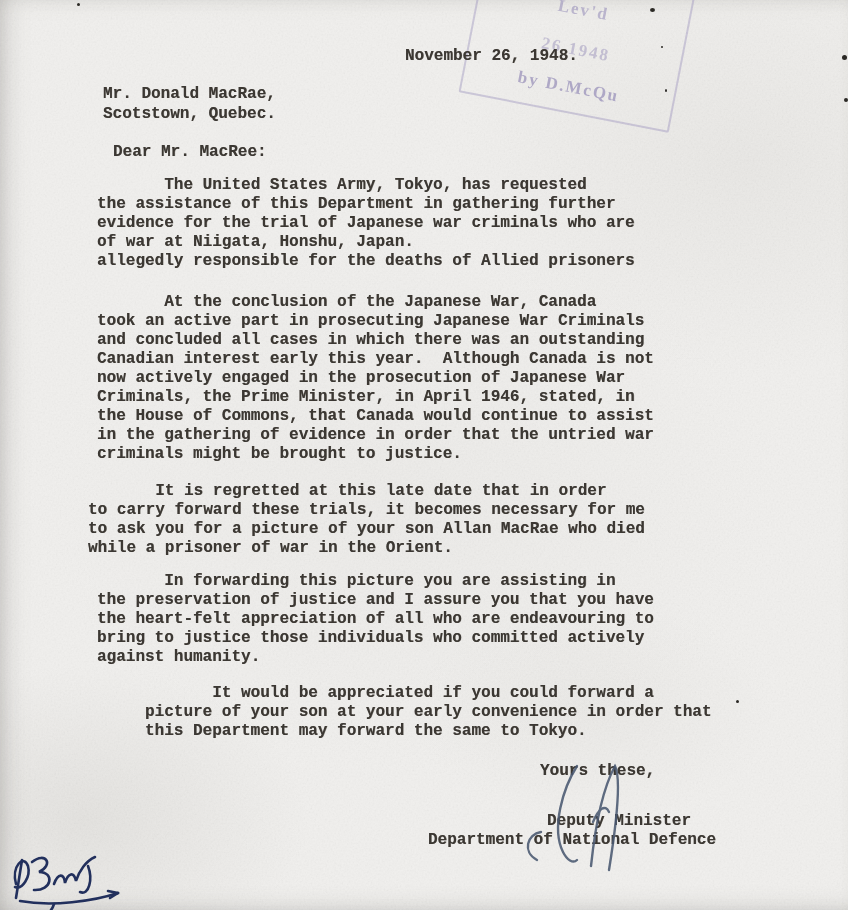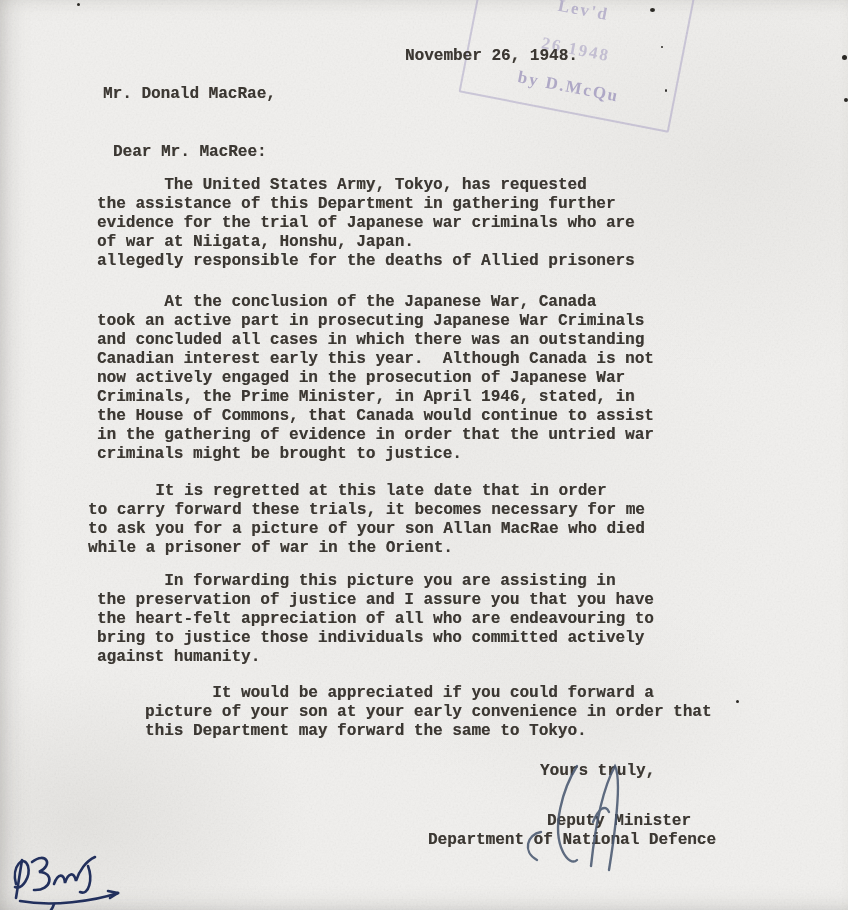--- a/index.html
+++ b/index.html
@@ -64,20 +64,21 @@
   <div class="stamp">
     <div class="stamp-line l1">Lev'd</div>
     <div class="stamp-line l2">26 1948</div>
     <div class="stamp-line l3">by D.McQu</div>
   </div>
 
   <div class="typed date-line">November 26, 1948.</div>
 
   <div class="typed recipient">
       <div class="line">Mr. Donald MacRae,</div>
+      <div class="line">Scotstown, Quebec.</div>
     </div>
 
   <div class="typed salutation">Dear Mr. MacRee:</div>
 
   <div class="typed para-1">
       <div class="line">       The United States Army, Tokyo, has requested</div>
       <div class="line">the assistance of this Department in gathering further</div>
       <div class="line">evidence for the trial of Japanese war criminals who are</div>
       <div class="line">of war at Niigata, Honshu, Japan.</div>
       <div class="line">allegedly responsible for the deaths of Allied prisoners</div>
@@ -105,21 +106,21 @@
       <div class="line">the heart-felt appreciation of all who are endeavouring to</div>
       <div class="line">bring to justice those individuals who committed actively</div>
       <div class="line">against humanity.</div>
     </div>
   <div class="typed para-5">
       <div class="line">       It would be appreciated if you could forward a</div>
       <div class="line">picture of your son at your early convenience in order that</div>
       <div class="line">this Department may forward the same to Tokyo.</div>
     </div>
 
-  <div class="typed closing">Yours truly,</div>
+  <div class="typed closing">Yours these,</div>
 
   <div class="typed sig-block">
       <div class="line">Deputy Minister</div>
       <div class="line">Department of National Defence</div>
     </div>
 
   <svg class="handwriting sig-scrawl" width="180" height="125" viewBox="0 0 180 125">
     <g fill="none" stroke="#4b5a73" stroke-width="2.4" stroke-linecap="round" opacity="0.88">
       <path d="M72,14 C58,36 46,76 58,100 C62,108 68,112 72,108"></path>
       <path d="M86,114 C90,76 98,36 110,14 C116,26 113,62 104,118"></path>

